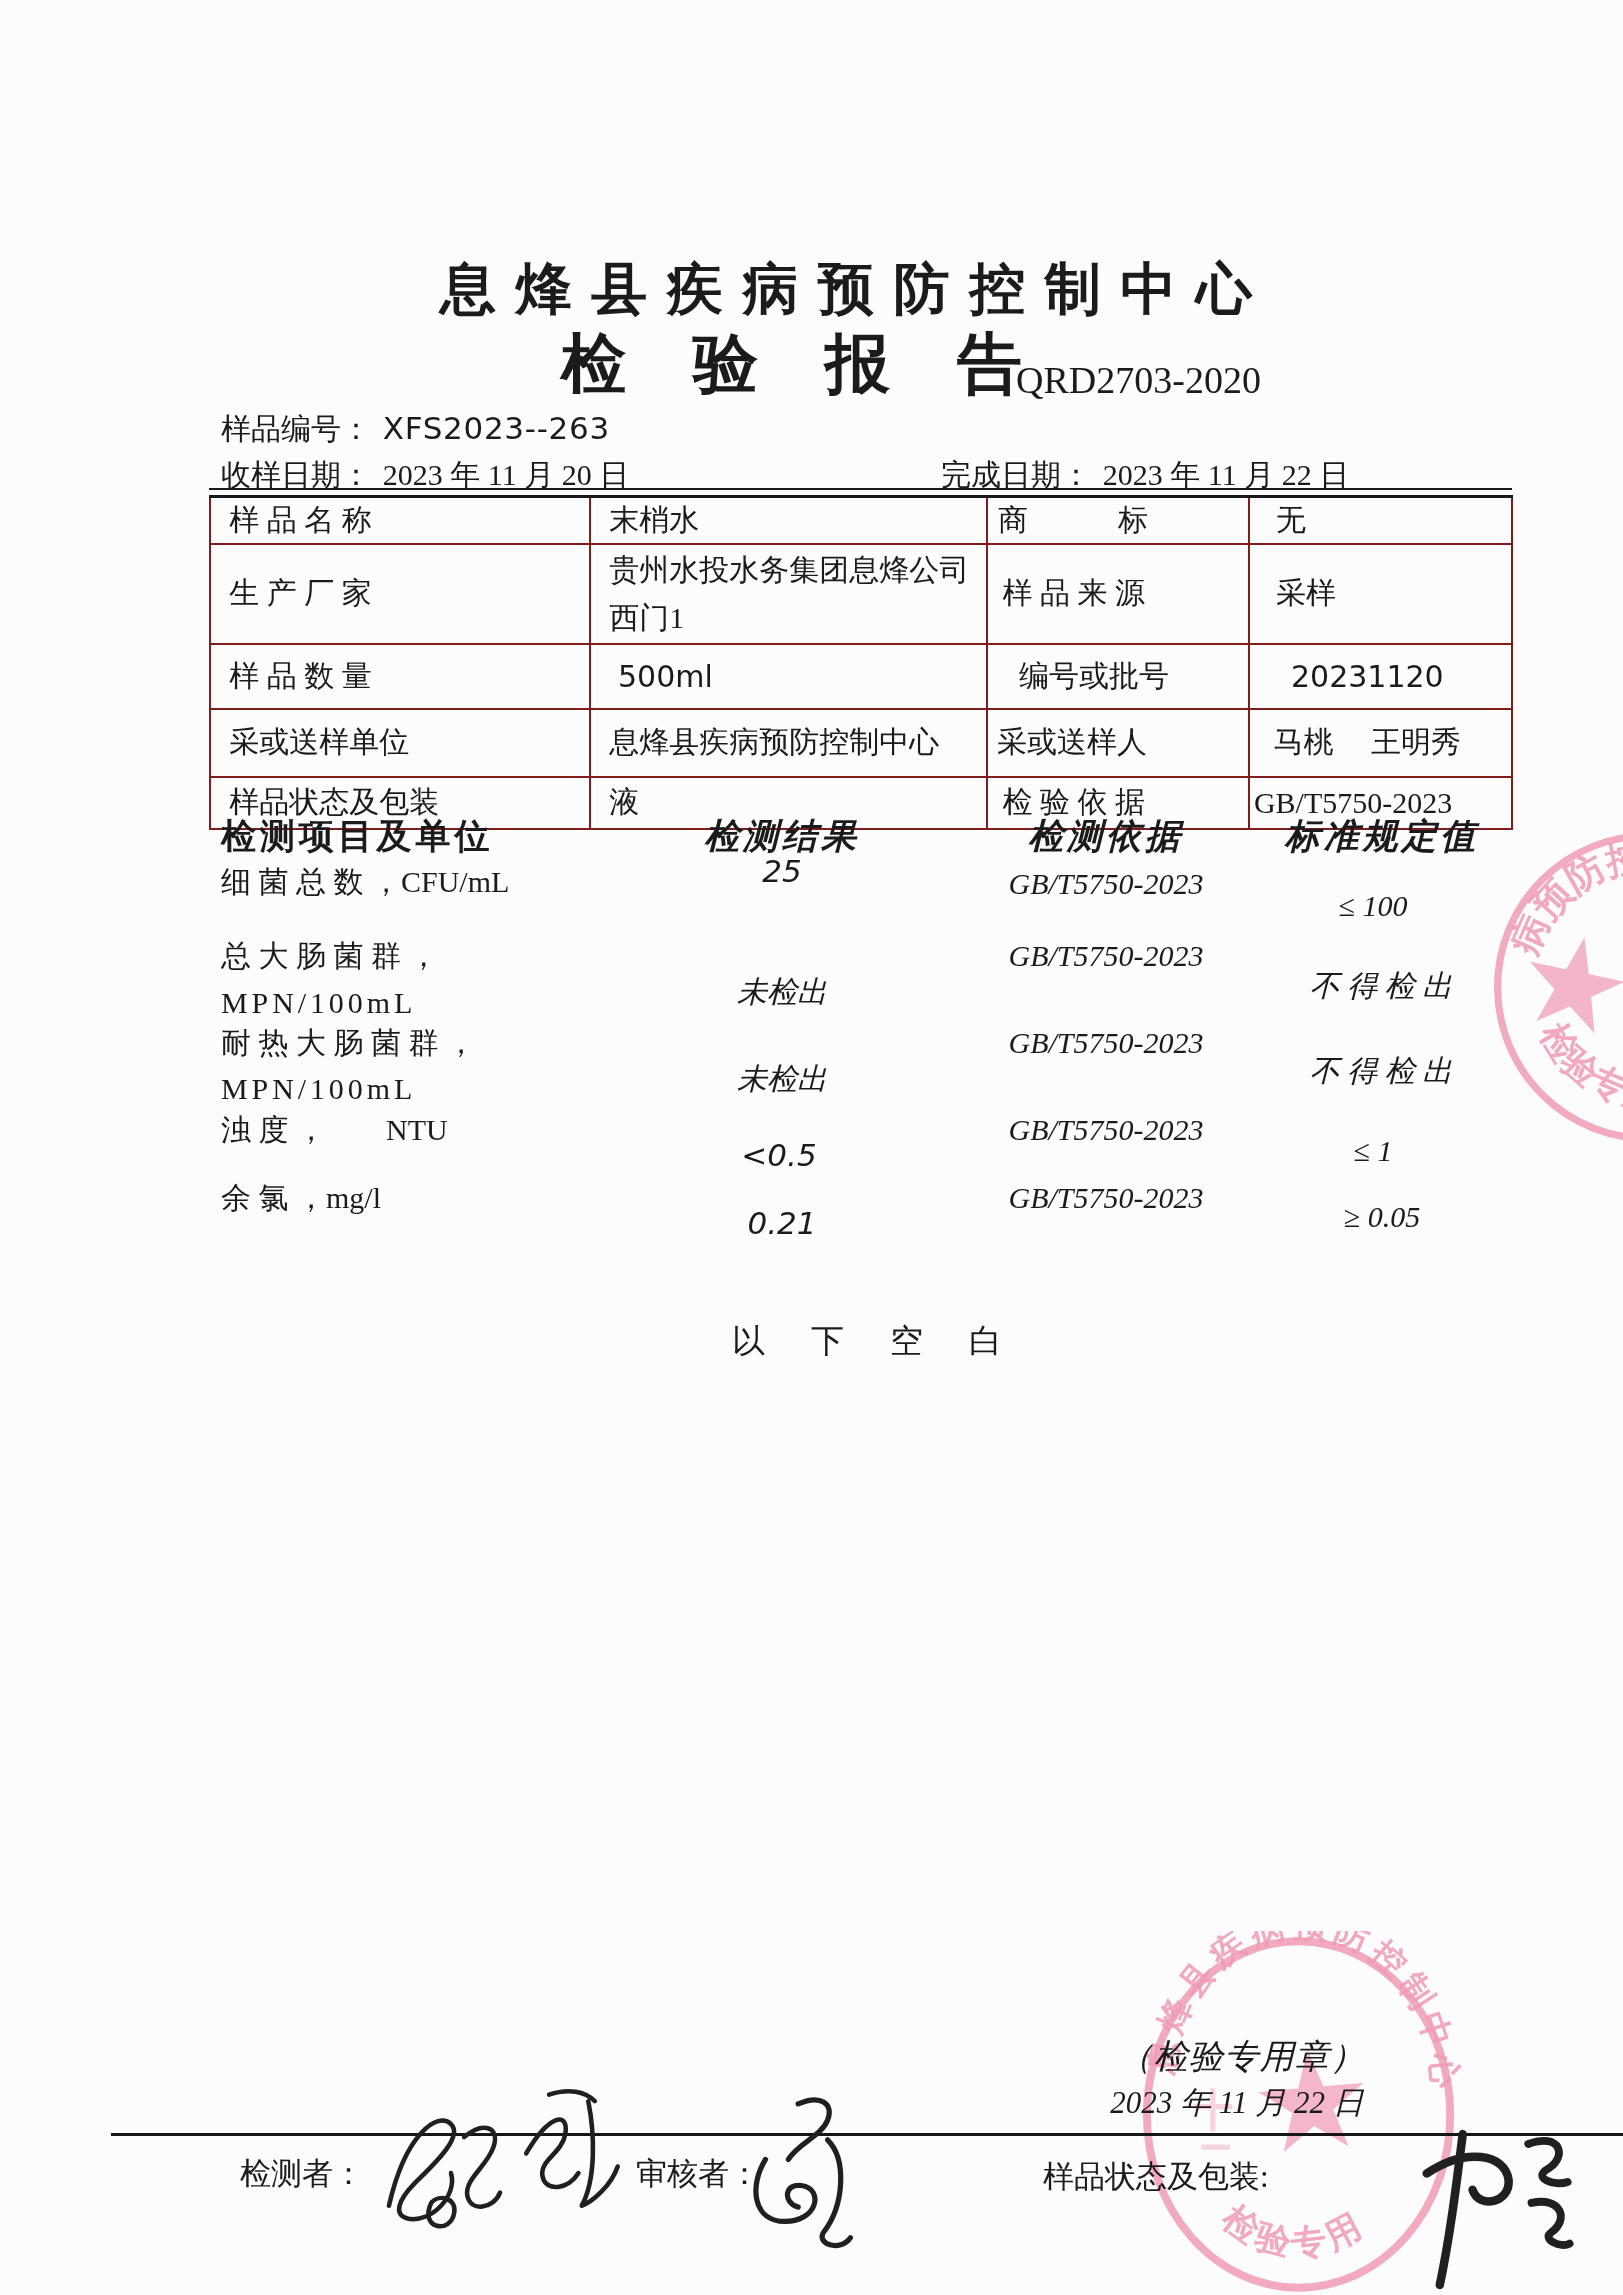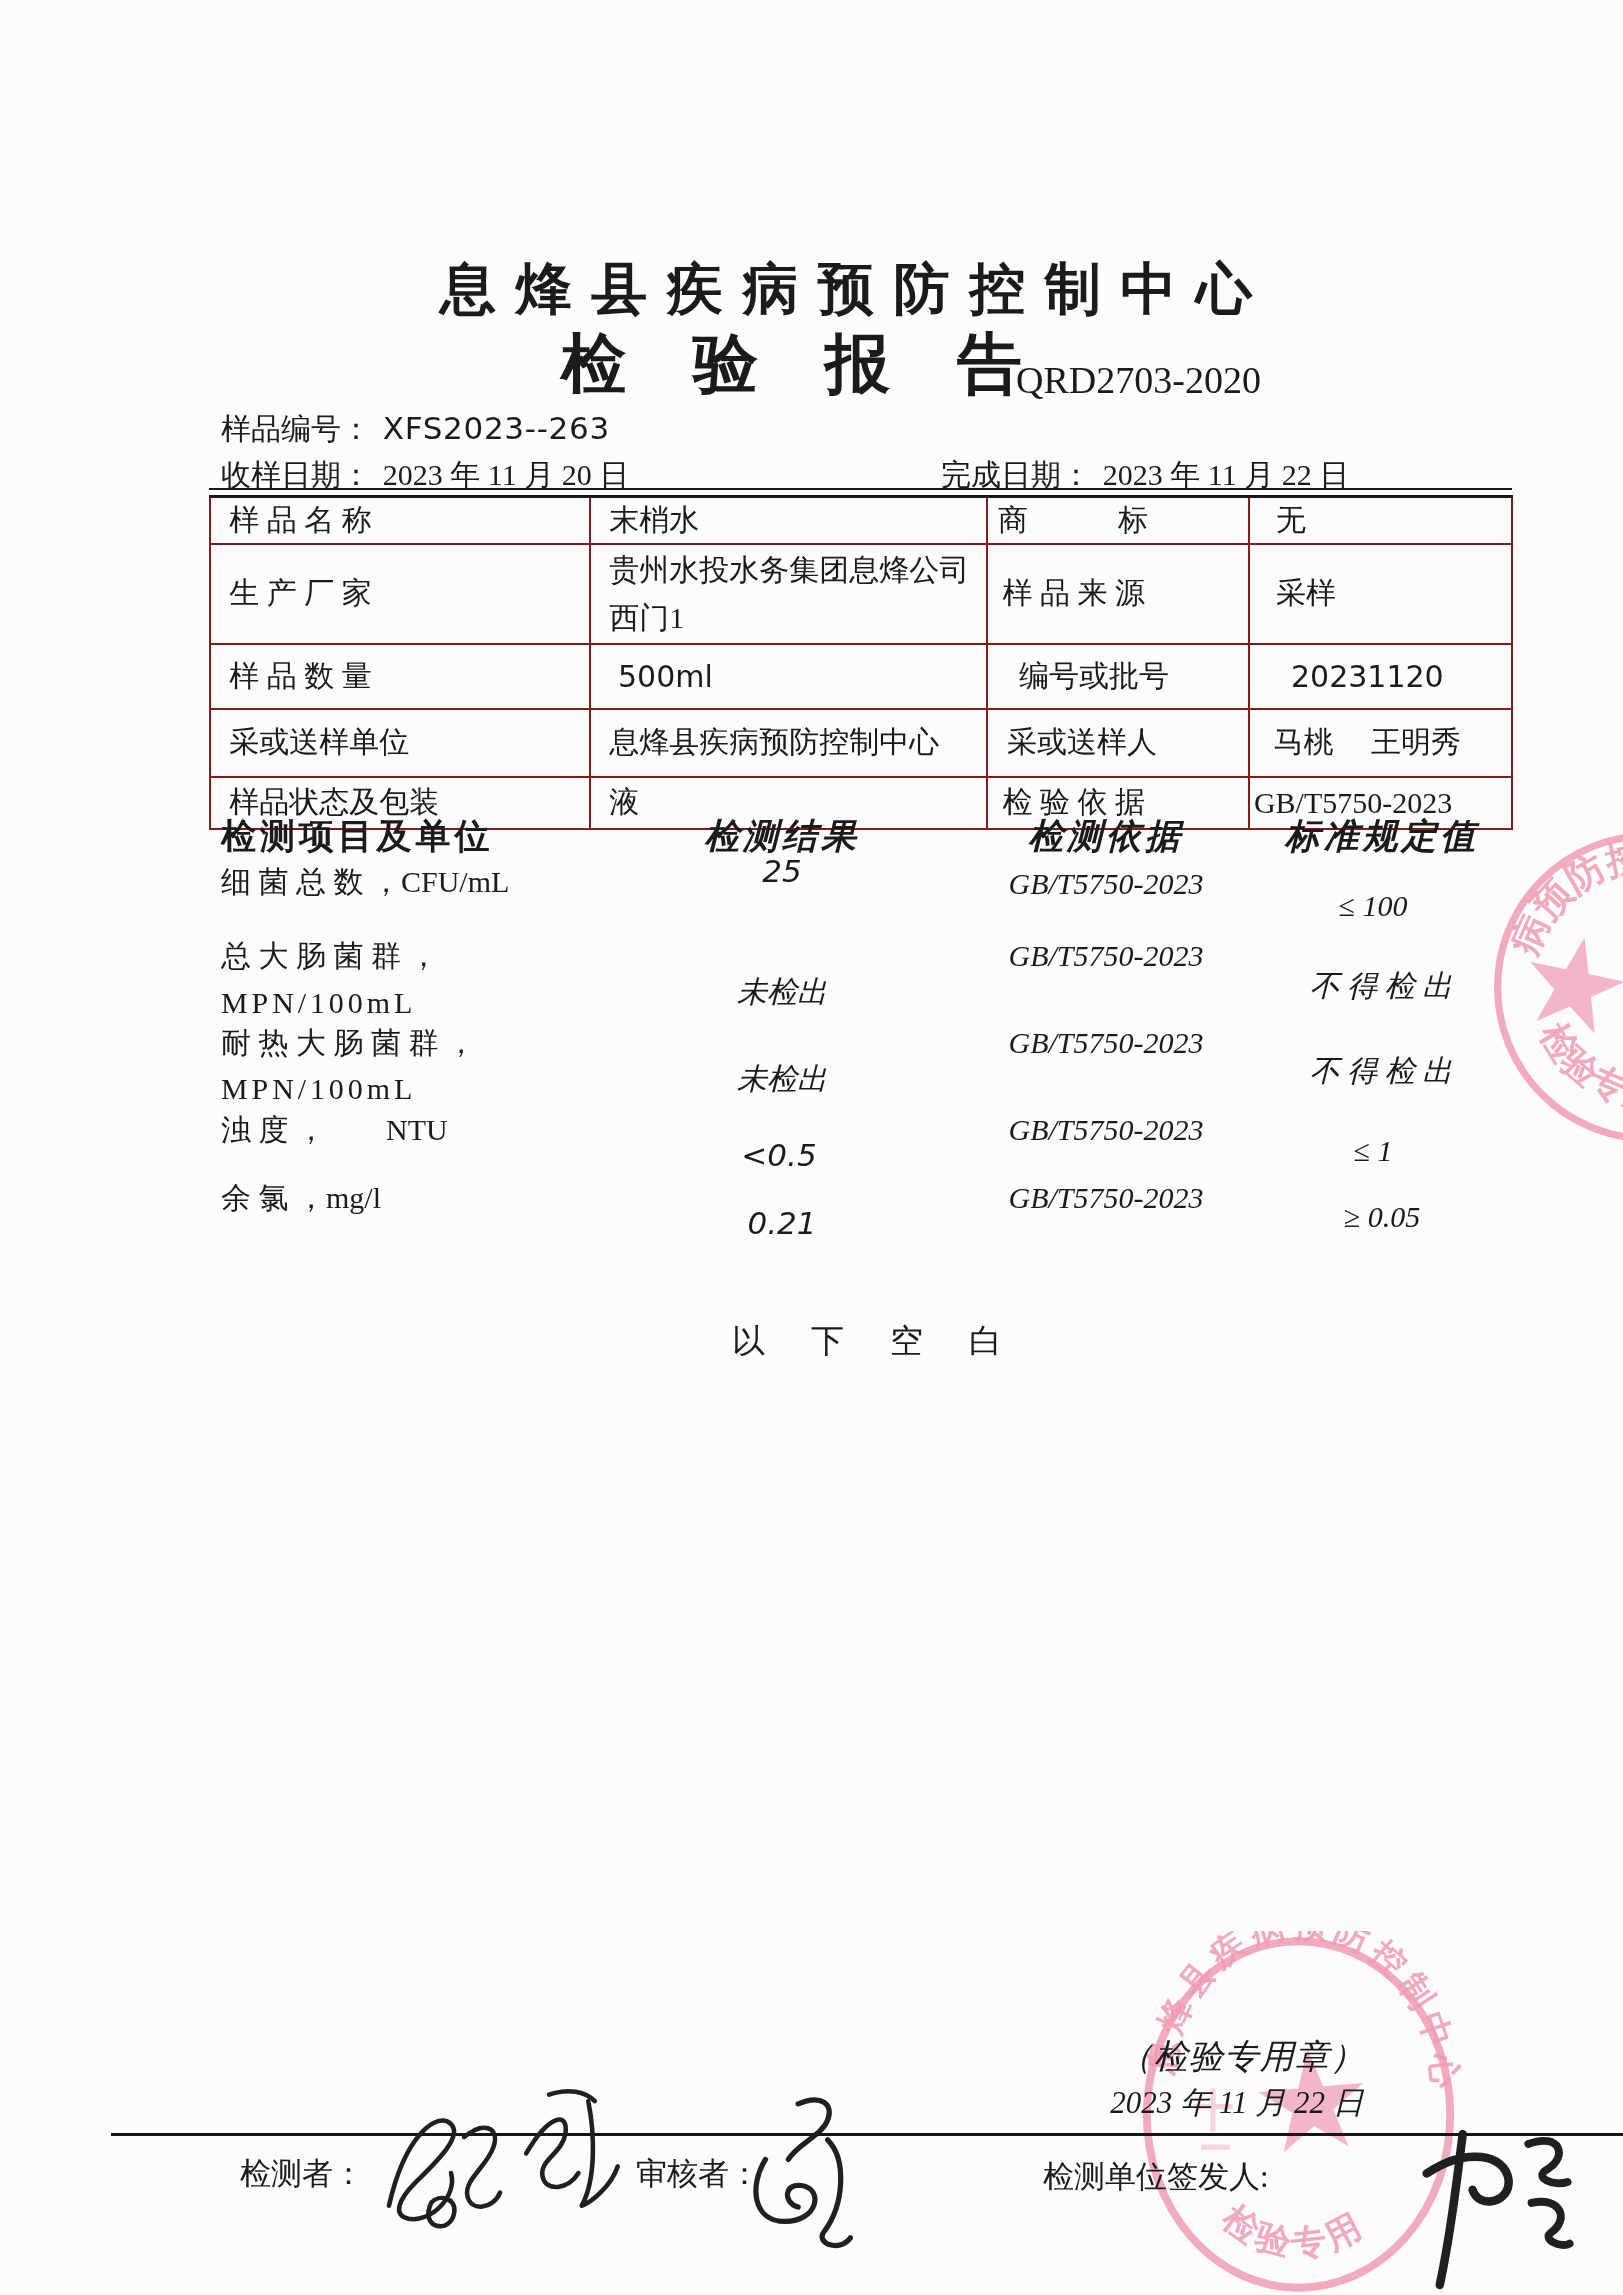--- a/index.html
+++ b/index.html
@@ -127,21 +127,21 @@
       </tr>
       <tr style="height:65px">
         <td style="padding-left:18.3px">样 品 数 量</td>
         <td style="padding-left:27px" class="sans">500ml</td>
         <td style="padding-left:31px">编号或批号</td>
         <td style="padding-left:41px" class="sans">20231120</td>
       </tr>
       <tr style="height:68px">
         <td style="padding-left:18.3px">采或送样单位</td>
         <td style="padding-left:18.3px">息烽县疾病预防控制中心</td>
-        <td style="padding-left:19px">采或送样人</td>
+        <td style="padding-left:9px">采或送样人</td>
         <td style="padding-left:23.6px">马桃　 王明秀</td>
       </tr>
       <tr style="height:52px">
         <td style="padding-left:18.3px">样品状态及包装</td>
         <td style="padding-left:18.3px">液</td>
         <td style="padding-left:14.4px">检 验 依 据</td>
         <td style="padding-left:3.9px">GB/T5750-2023</td>
       </tr>
     </tbody>
   </table>
@@ -179,21 +179,21 @@
   <div class="abs res-t ctr" style="left:1382px;top:1200px;">≥ 0.05</div>
 
   <div class="abs below-blank">以　下　空　白</div>
 
   <div class="abs seal-note ctr">（检验专用章）</div>
   <div class="abs seal-date ctr">2023 年 11 月 22 日</div>
   <div class="abs foot-rule"></div>
 
   <div class="abs sig-label lab-tester">检测者：</div>
   <div class="abs sig-label lab-reviewer">审核者：</div>
-  <div class="abs sig-label lab-issuer">检测单位签发人:</div>
+  <div class="abs sig-label lab-issuer">样品状态及包装:</div>
 
   <svg style="left:353px;top:2075px;" width="281" height="183" viewBox="0 0 430 280">
     <path class="ink-stroke" stroke-width="7" d="M55,200 C80,90 130,55 150,75 C170,95 120,140 95,165 C70,190 60,215 85,220 C120,226 160,185 150,150"></path>
     <path class="ink-stroke" stroke-width="7" d="M170,95 C200,70 225,80 215,110 C205,140 170,160 175,185 C180,210 215,205 225,180"></path>
     <path class="ink-stroke" stroke-width="7" d="M120,195 C100,235 150,245 155,210 C158,188 132,182 120,195"></path>
     <path class="ink-stroke" stroke-width="7" d="M265,120 C300,60 330,55 325,90 C320,120 285,130 290,155 C295,180 330,175 345,150"></path>
     <path class="ink-stroke" stroke-width="7" d="M360,40 C370,90 372,160 350,200 C365,195 395,170 405,140"></path>
     <path class="ink-stroke" stroke-width="7" d="M300,30 C330,20 355,25 370,40"></path>
   </svg>
 

